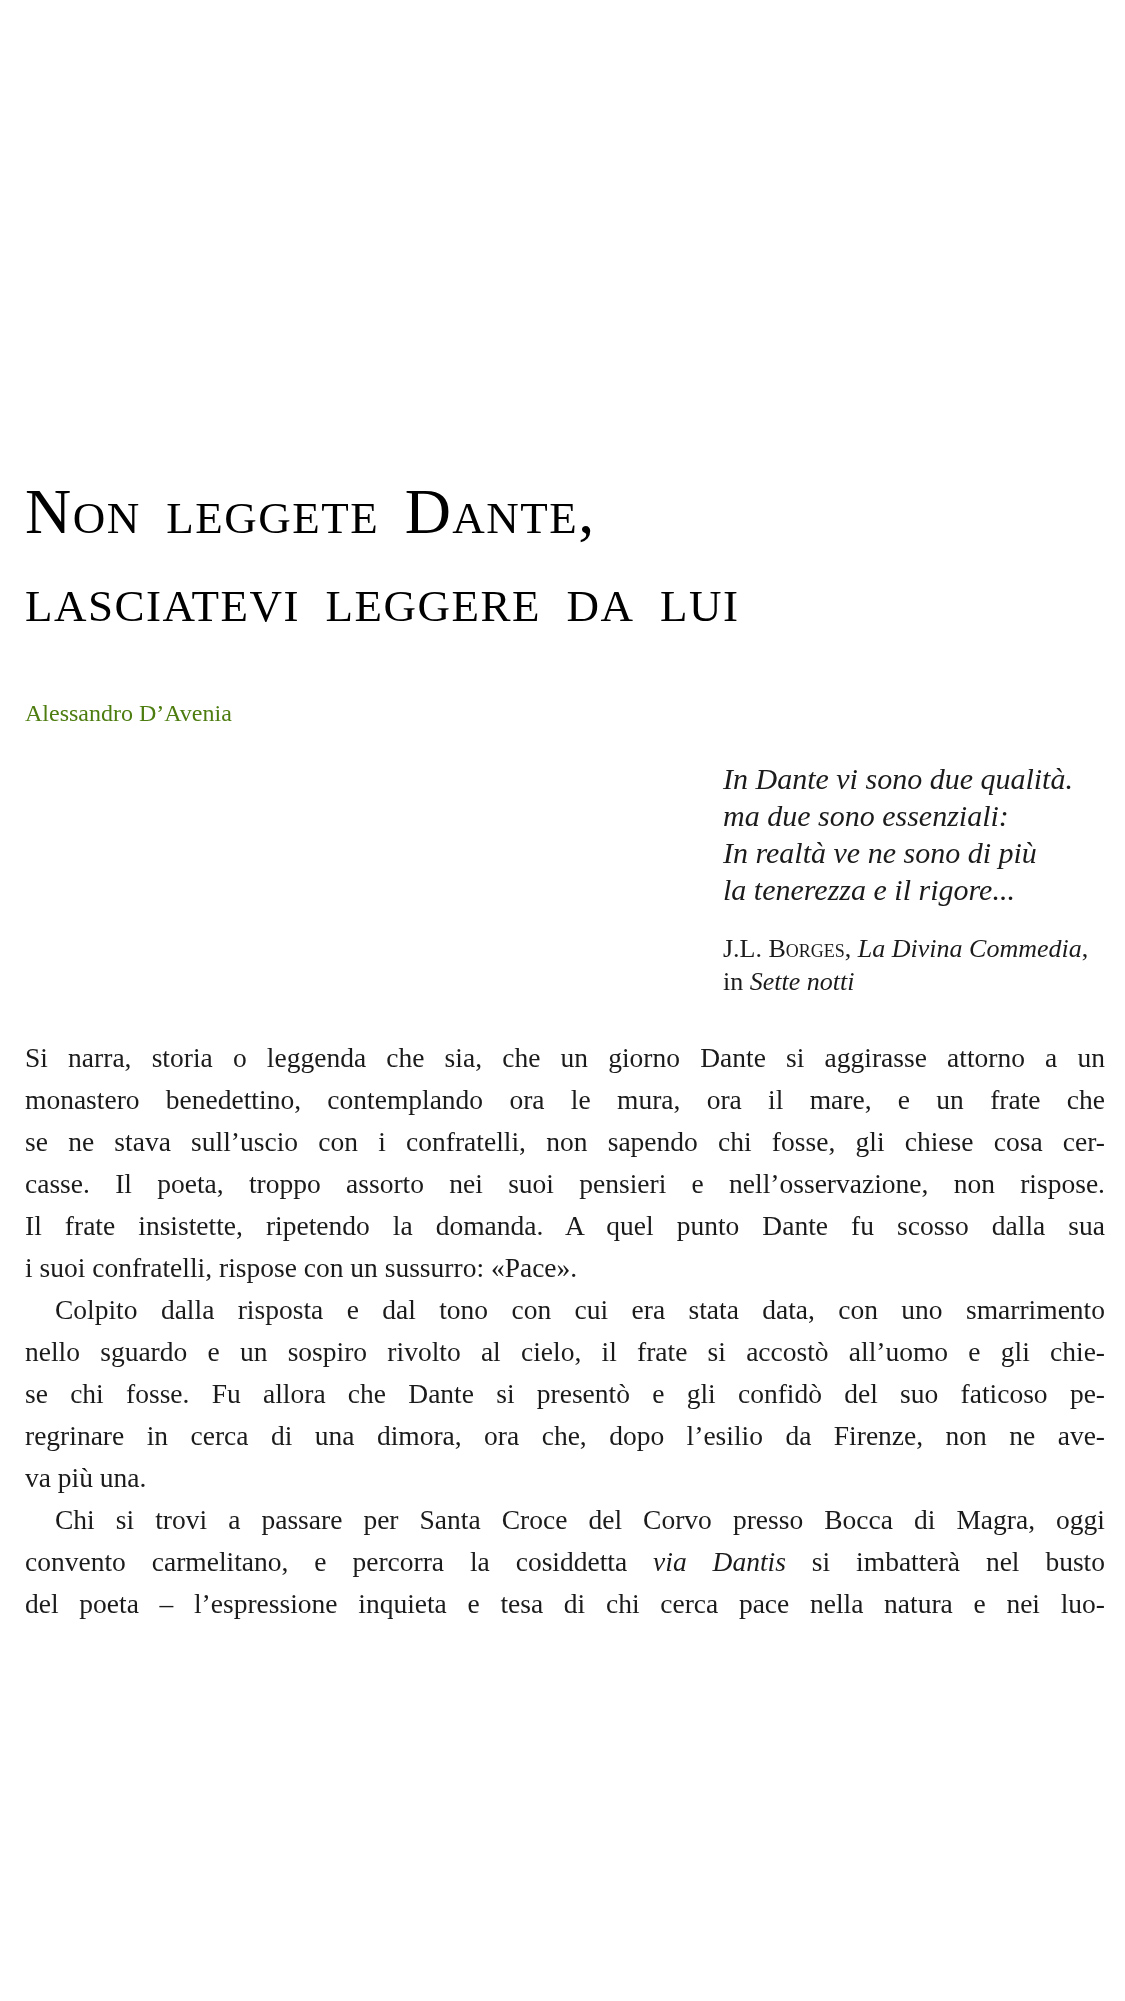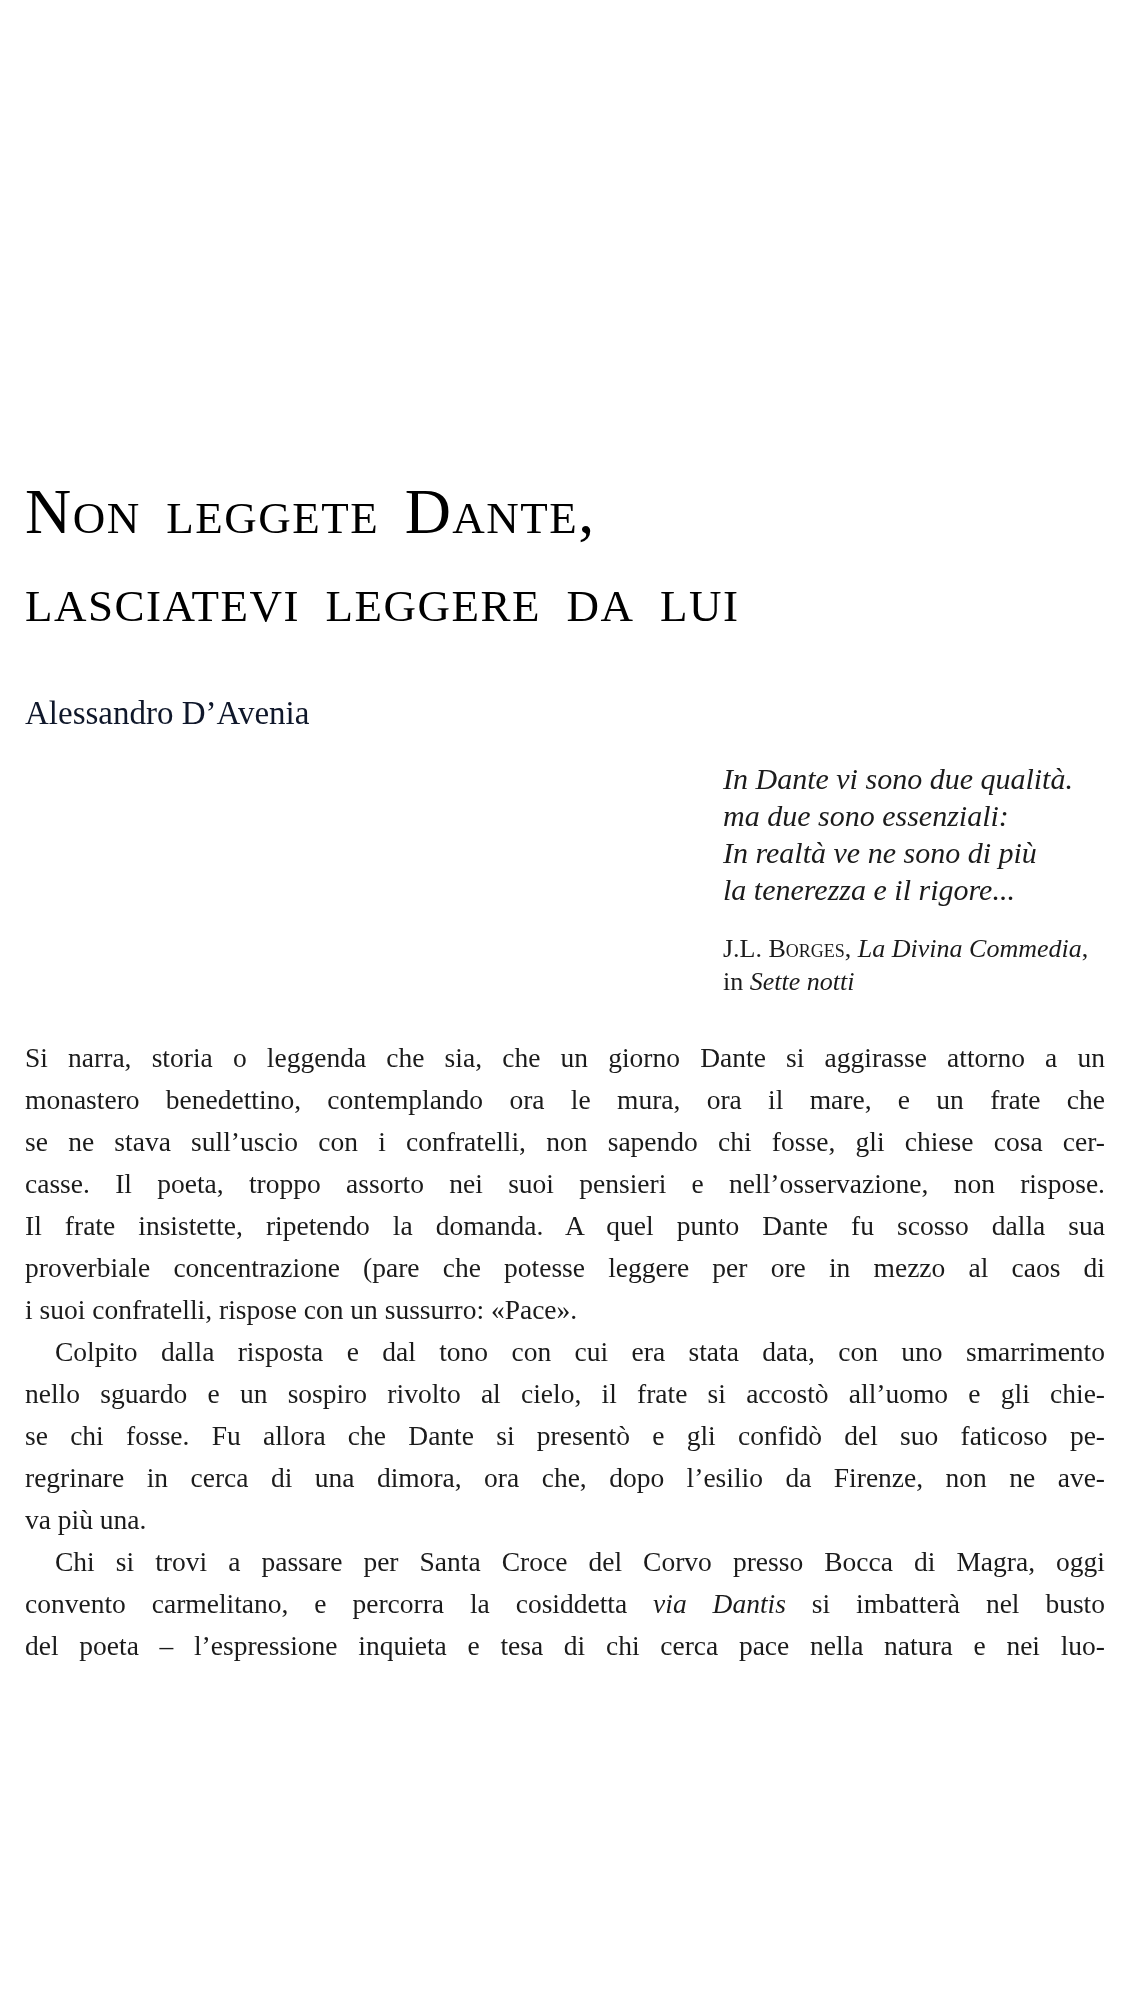--- a/index.html
+++ b/index.html
@@ -16,22 +16,22 @@
     position:absolute; left:25px; top:468px; right:20px;
     margin:0; font-weight:normal;
     font-size:64px; line-height:88px;
     font-variant:small-caps;
     letter-spacing:1.5px; word-spacing:8px;
     color:#000000;
   }
   .title .tline { display:block; }
   .author {
     position:absolute; left:25px; top:692px;
-    font-size:33px; line-height:42px;
-    color:#0f172a;
+    font-size:24px; line-height:42px;
+    color:#4d7c0f;
   }
   .epigraph-quote {
     position:absolute; left:723px; top:760px; width:390px;
     font-size:30px; line-height:37px;
     font-style:italic;
   }
   .epigraph-quote .ep-line { display:block; }
   .epigraph-attr {
     position:absolute; left:723px; top:932px; width:400px;
     font-size:26px; line-height:33px;
@@ -77,21 +77,20 @@
       <span class="ep-line"><span>J.L. </span><span class="sc">Borges</span><span>, </span><span class="i">La Divina Commedia</span><span>,</span></span>
       <span class="ep-line"><span>in </span><span class="i">Sette notti</span></span>
     </div>
 
   <div class="body-text">
       <div class="body-line"><span>Si narra, storia o leggenda che sia, che un giorno Dante si aggirasse attorno a un</span></div>
       <div class="body-line"><span>monastero benedettino, contemplando ora le mura, ora il mare, e un frate che</span></div>
       <div class="body-line"><span>se ne stava sull’uscio con i confratelli, non sapendo chi fosse, gli chiese cosa cer-</span></div>
       <div class="body-line"><span>casse. Il poeta, troppo assorto nei suoi pensieri e nell’osservazione, non rispose.</span></div>
       <div class="body-line"><span>Il frate insistette, ripetendo la domanda. A quel punto Dante fu scosso dalla sua</span></div>
-      <div class="body-line"><span>proverbiale concentrazione (pare che potesse leggere per ore in mezzo al caos di</span></div>
       <div class="body-line no-just"><span>i suoi confratelli, rispose con un sussurro: «Pace».</span></div>
       <div class="body-line indent"><span>Colpito dalla risposta e dal tono con cui era stata data, con uno smarrimento</span></div>
       <div class="body-line"><span>nello sguardo e un sospiro rivolto al cielo, il frate si accostò all’uomo e gli chie-</span></div>
       <div class="body-line"><span>se chi fosse. Fu allora che Dante si presentò e gli confidò del suo faticoso pe-</span></div>
       <div class="body-line"><span>regrinare in cerca di una dimora, ora che, dopo l’esilio da Firenze, non ne ave-</span></div>
       <div class="body-line no-just"><span>va più una.</span></div>
       <div class="body-line indent"><span>Chi si trovi a passare per Santa Croce del Corvo presso Bocca di Magra, oggi</span></div>
       <div class="body-line"><span>convento carmelitano, e percorra la cosiddetta </span><span class="i">via Dantis</span><span> si imbatterà nel busto</span></div>
       <div class="body-line"><span>del poeta – l’espressione inquieta e tesa di chi cerca pace nella natura e nei luo-</span></div>
     </div>

